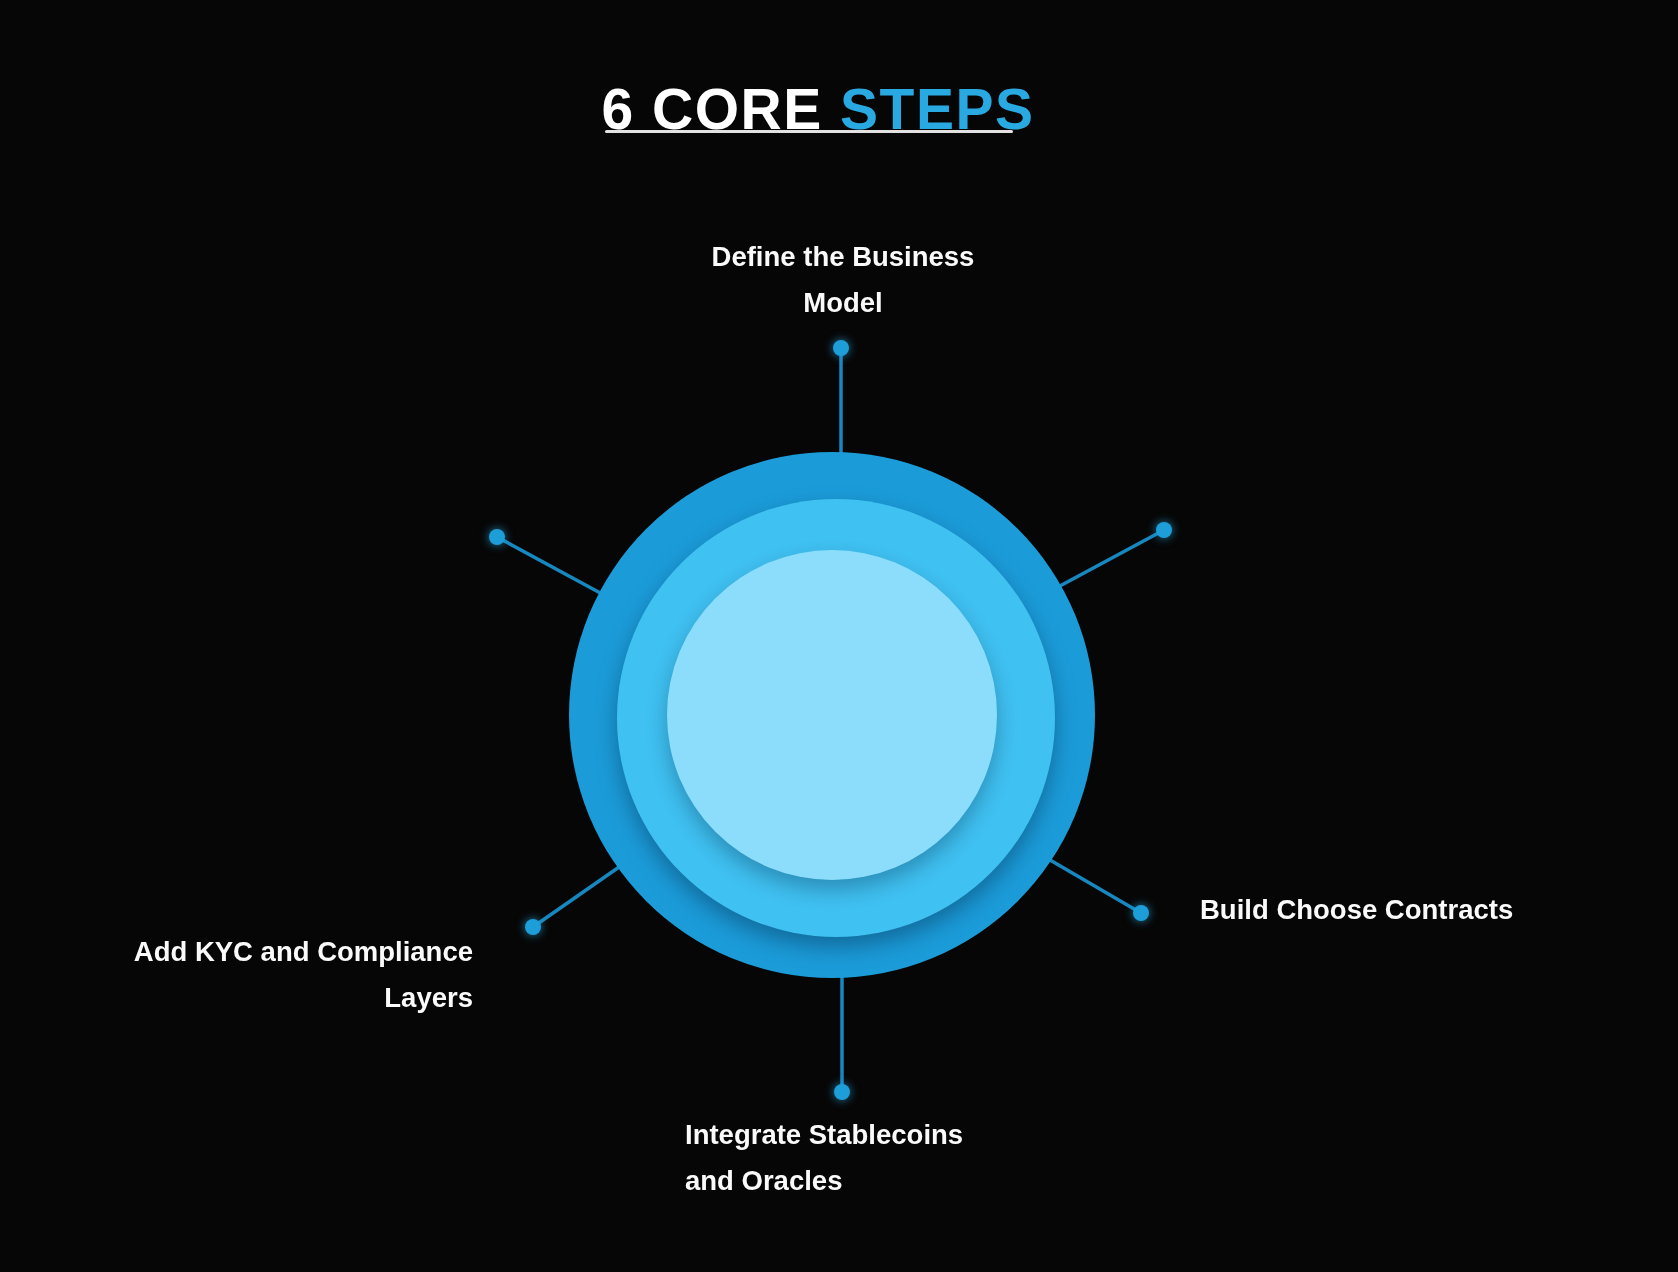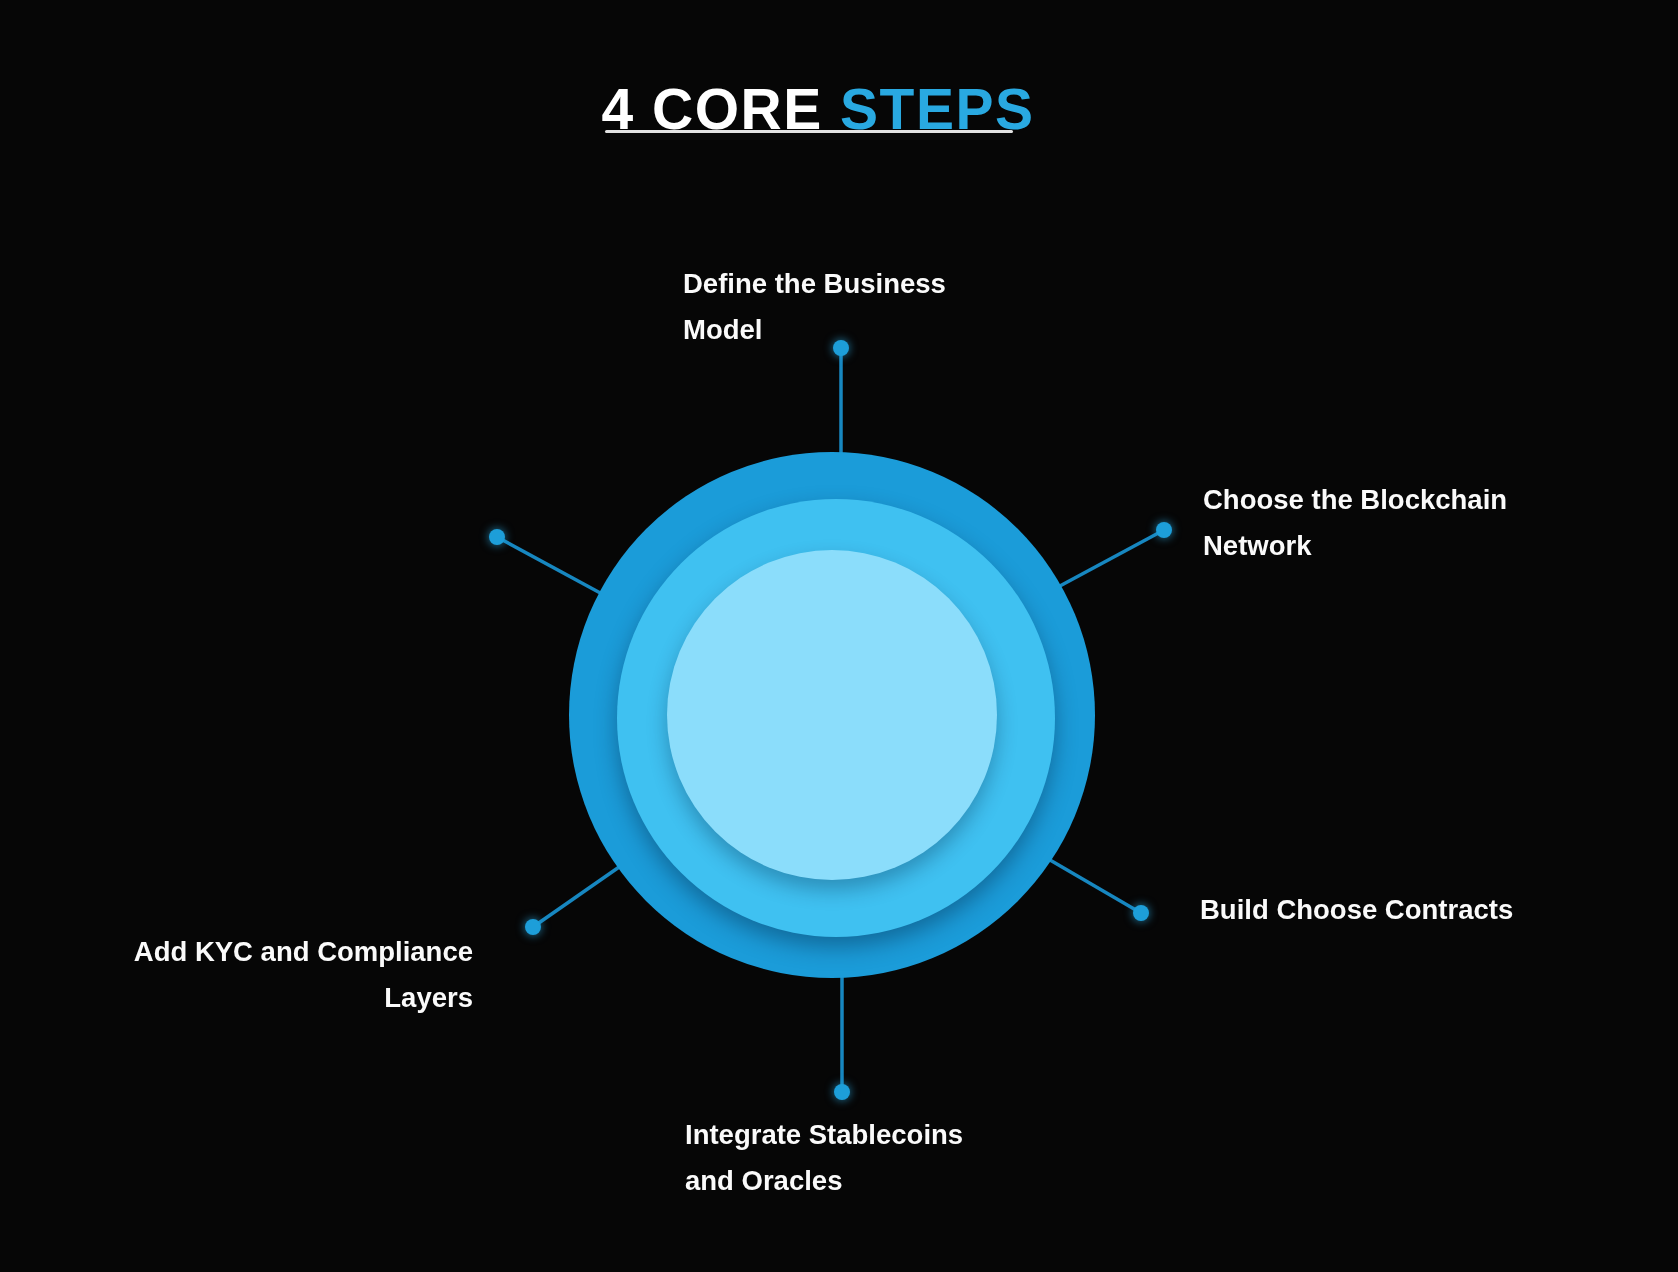--- a/index.html
+++ b/index.html
@@ -40,33 +40,33 @@
   svg.connectors{position:absolute;inset:0;width:1678px;height:1272px;pointer-events:none;}
   .connector-line{stroke:var(--connector);stroke-width:3.5;}
   .connector-dot{fill:var(--dot);filter:drop-shadow(0 0 5px rgba(42,170,226,.75));}
 
   
   .step-label{
     position:absolute;color:var(--text);
     font-size:27.5px;font-weight:700;line-height:46px;
     white-space:pre-line;
   }
-  .label-define{left:683px;top:234px;width:320px;text-align:left;margin-top:27px;}
+  .label-define{left:683px;top:234px;width:320px;text-align:center;}
   .label-choose{left:1203px;top:477px;width:400px;text-align:left;}
   .label-build{left:1200px;top:887px;width:430px;text-align:left;white-space:nowrap;}
   .label-integrate{left:685px;top:1112px;width:320px;text-align:left;}
   .label-kyc{right:1205px;top:887px;width:430px;text-align:right;margin-top:42px;}
   .label-audit{right:1233px;top:475px;width:430px;text-align:right;white-space:nowrap;}
 </style>
 </head>
 <body>
 
 <div class="canvas">
 
-  <h1 class="title"><span>4 CORE</span> <span class="hl">STEPS</span></h1>
+  <h1 class="title"><span>6 CORE</span> <span class="hl">STEPS</span></h1>
   <div class="title-underline"></div>
 
   <svg class="connectors" viewBox="0 0 1678 1272" xmlns="http://www.w3.org/2000/svg">
     <line class="connector-line" x1="841" y1="348" x2="841" y2="458"></line>
     <line class="connector-line" x1="1164" y1="530" x2="1058" y2="587"></line>
     <line class="connector-line" x1="1141" y1="913" x2="1050" y2="860"></line>
     <line class="connector-line" x1="842" y1="1092" x2="842" y2="972"></line>
     <line class="connector-line" x1="533" y1="927" x2="622" y2="865"></line>
     <line class="connector-line" x1="497" y1="537" x2="604" y2="595"></line>
 
@@ -77,21 +77,19 @@
     <circle class="connector-dot" cx="533" cy="927" r="8"></circle>
     <circle class="connector-dot" cx="497" cy="537" r="8"></circle>
   </svg>
 
   <div class="circle outer"></div>
   <div class="circle middle"></div>
   <div class="circle inner"></div>
 
   <div class="step-label label-define">Define the Business
 Model</div>
-  <div class="step-label label-choose">Choose the Blockchain
-Network</div>
   <div class="step-label label-build">Build Choose Contracts</div>
   <div class="step-label label-integrate">Integrate Stablecoins
 and Oracles</div>
   <div class="step-label label-kyc">Add KYC and Compliance
 Layers</div>
 
 </div>
 
 </body></html>

